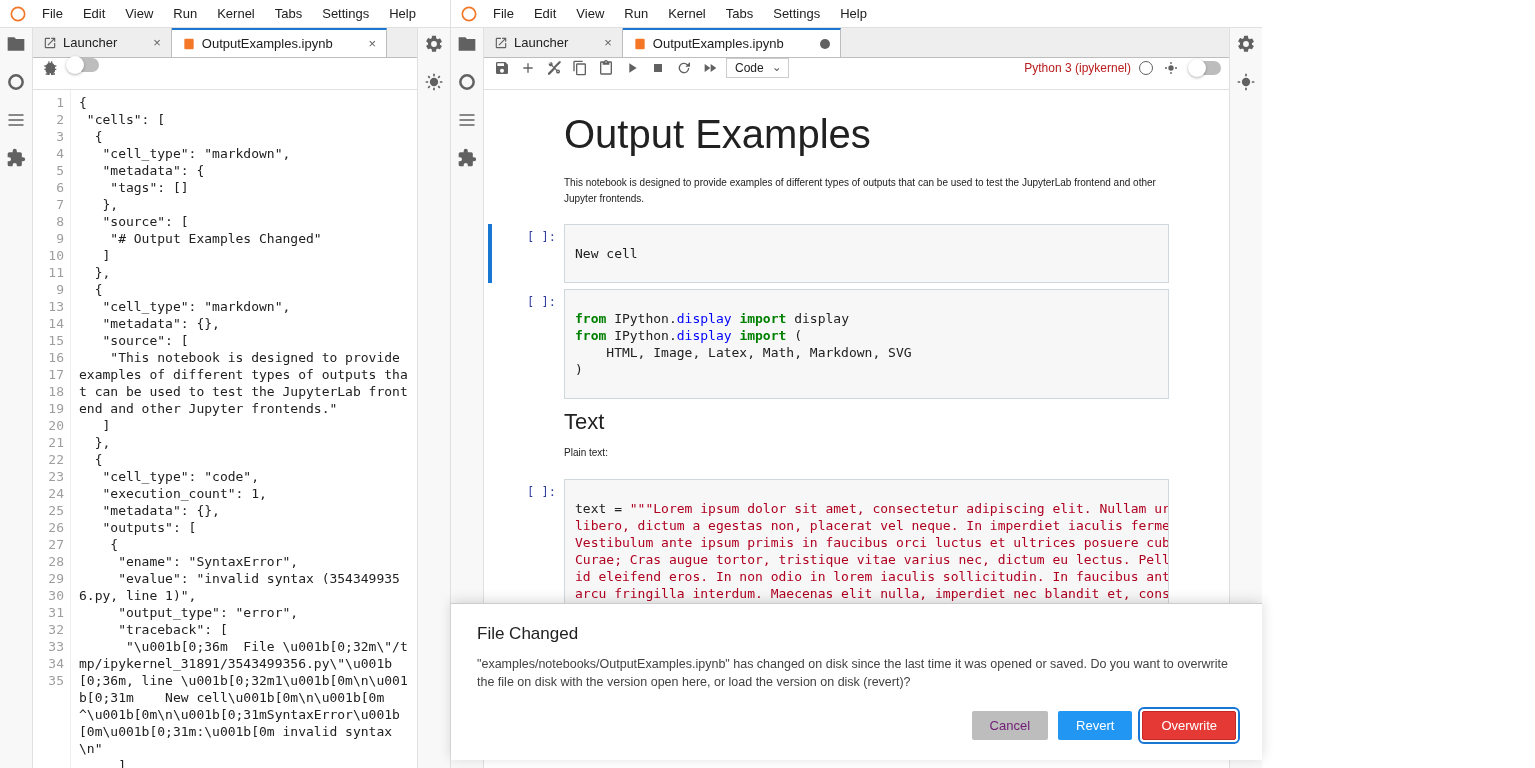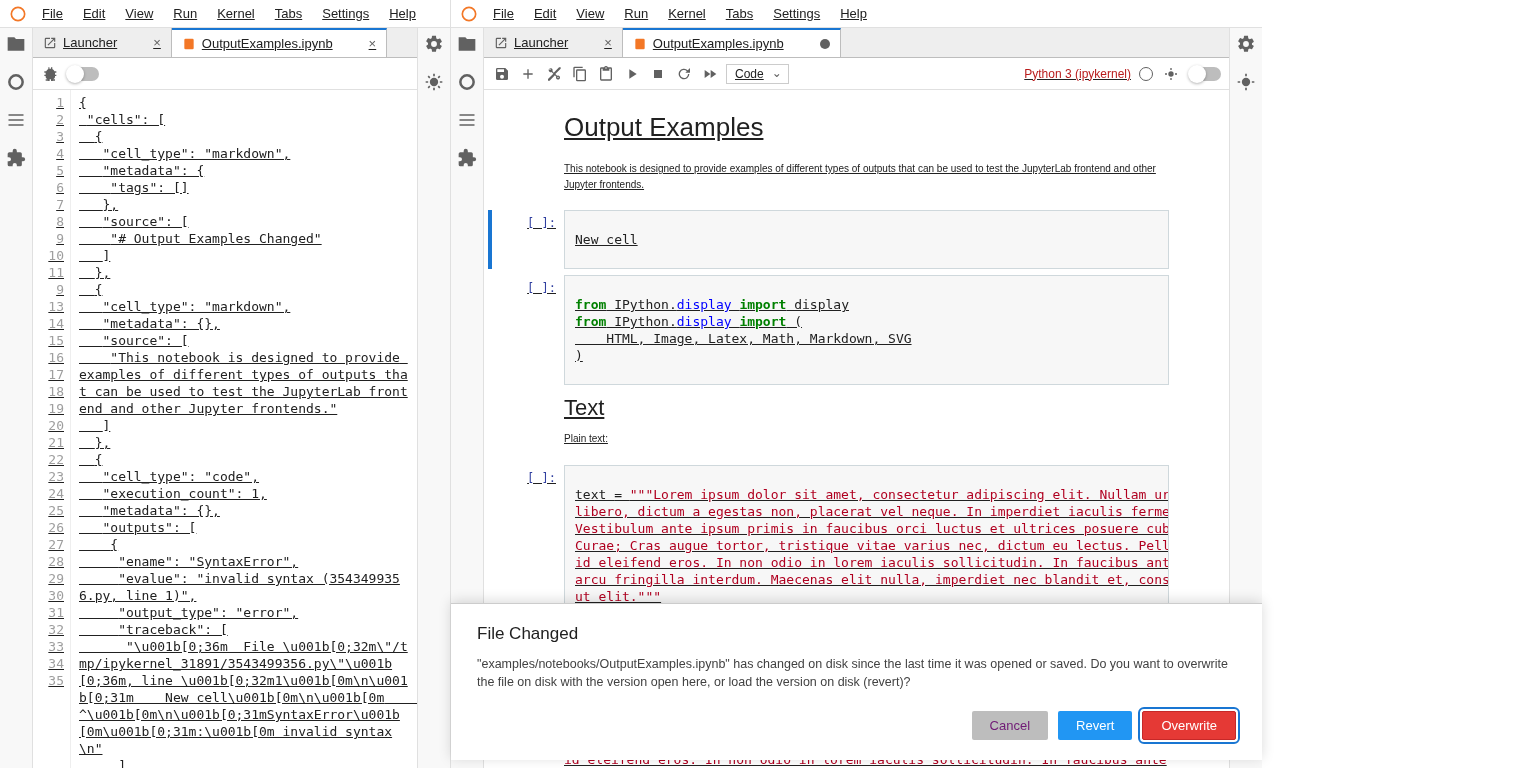--- a/index.html
+++ b/index.html
@@ -1,49 +1,49 @@
 <!DOCTYPE html>
 <html><head>
 <meta charset="utf-8">
 <style>
 * { box-sizing: border-box; margin: 0; padding: 0; }
 body { font-family: -apple-system, BlinkMacSystemFont, "Segoe UI", Helvetica, Arial, sans-serif; font-size: 13px; color: #212121; background: #fff; overflow: hidden; }
-.app { display: flex; width: 1262px; height: 768px; text-decoration: underline; }
+.app { display: flex; width: 1262px; height: 768px; }
 .pane { display: flex; flex-direction: column; height: 100%; position: relative; }
 .pane-left { width: 724px; border-right: 1px solid #e0e0e0; }
 .pane-right { width: 811px; }
 .menubar { display: flex; align-items: center; height: 28px; border-bottom: 1px solid #e0e0e0; background: #fff; padding: 0 4px; }
 .logo { width: 16px; height: 16px; margin: 0 6px; }
 .menu-item { padding: 4px 10px; cursor: pointer; }
 .body-row { display: flex; flex: 1; min-height: 0; }
 .sidebar-left { width: 33px; background: #f8f8f8; border-right: 1px solid #e0e0e0; display: flex; flex-direction: column; align-items: center; padding-top: 6px; gap: 18px; }
 .sidebar-right { width: 33px; background: #f8f8f8; border-left: 1px solid #e0e0e0; display: flex; flex-direction: column; align-items: center; padding-top: 6px; gap: 18px; }
 .side-icon { width: 20px; height: 20px; fill: #616161; cursor: pointer; }
 .main { flex: 1; display: flex; flex-direction: column; background: #fff; min-width: 0; }
 .tabbar { display: flex; background: #eeeeee; border-bottom: 1px solid #bdbdbd; height: 30px; }
 .tab { display: flex; align-items: center; padding: 0 10px; border-right: 1px solid #bdbdbd; cursor: pointer; gap: 6px; position: relative; }
 .tab.active { background: #fff; border-top: 2px solid #1976d2; }
 .tab .close { font-size: 13px; color: #616161; margin-left: 30px; }
 .tab .dirty-dot { width: 10px; height: 10px; border-radius: 50%; background: #616161; margin-left: 30px; }
 .tab-icon { width: 14px; height: 14px; }
-.toolbar { display: flex; align-items: center; height: 32px; border-bottom: 1px solid #e0e0e0; padding: 0 8px; gap: 6px; }
+.toolbar { display: flex; align-items: flex-start; height: 32px; border-bottom: 1px solid #e0e0e0; padding: 0 8px; gap: 6px; }
 .tool-btn { width: 20px; height: 20px; display: flex; align-items: center; justify-content: center; cursor: pointer; }
 .tool-btn svg { width: 16px; height: 16px; fill: #616161; }
 .toggle { width: 32px; height: 14px; background: #bdbdbd; border-radius: 10px; position: relative; cursor: pointer; }
 .toggle::after { content: ""; width: 18px; height: 18px; background: #fff; border-radius: 50%; position: absolute; top: -2px; left: -1px; box-shadow: 0 1px 3px rgba(0,0,0,0.3); }
 .cell-type { border: 1px solid #ccc; padding: 2px 24px 2px 8px; font-size: 12px; position: relative; background: #fff; }
 .cell-type::after { content: "⌄"; position: absolute; right: 6px; top: 1px; color: #616161; }
 .kernel-info { margin-left: auto; font-size: 12px; color: #b91c1c; display: flex; align-items: center; gap: 8px; }
 .kernel-circle { width: 14px; height: 14px; border: 1.5px solid #616161; border-radius: 50%; }
 .editor-area { flex: 1; display: flex; overflow: hidden; font-family: Menlo, Consolas, monospace; font-size: 13px; line-height: 17px; }
 .gutter { width: 38px; text-align: right; color: #9e9e9e; padding: 4px 6px 4px 0; user-select: none; background: #fff; border-right: 1px solid #eee; }
 .code { flex: 1; padding: 4px 8px; white-space: pre-wrap; word-break: break-all; color: #212121; overflow: hidden; }
 .notebook-area { flex: 1; overflow: hidden; padding: 14px 60px 14px 10px; background: #fff; }
 .nb-scroll { height: 100%; }
-.nb-md h1 { font-size: 26px; font-weight: 500; margin: 8px 0 18px 0; }
+.nb-md h1 { font-size: 40px; font-weight: 500; margin: 8px 0 18px 0; }
 .nb-md h2 { font-size: 22px; font-weight: 500; margin: 10px 0; }
 .nb-md p { font-size: 10px; line-height: 1.55; margin: 10px 0 18px 0; }
 .nb-cell { display: flex; margin: 6px 0; }
 .nb-prompt { width: 70px; text-align: right; color: #303f9f; font-family: Menlo, monospace; font-size: 12px; padding: 6px 8px 0 0; }
 .nb-input { flex: 1; border: 1px solid #cfd8dc; background: #f7f7f7; padding: 20px 10px; font-family: Menlo, monospace; font-size: 13px; line-height: 17px; white-space: pre; overflow: hidden; }
 .nb-cell.selected { position: relative; }
 .nb-cell.selected::before { content: ""; position: absolute; left: -6px; top: 0; bottom: 0; width: 4px; background: #1976d2; }
 .tok-kw { color: #008000; font-weight: bold; }
 .tok-mod { color: #0000ff; }
 .tok-str { color: #b00020; }

